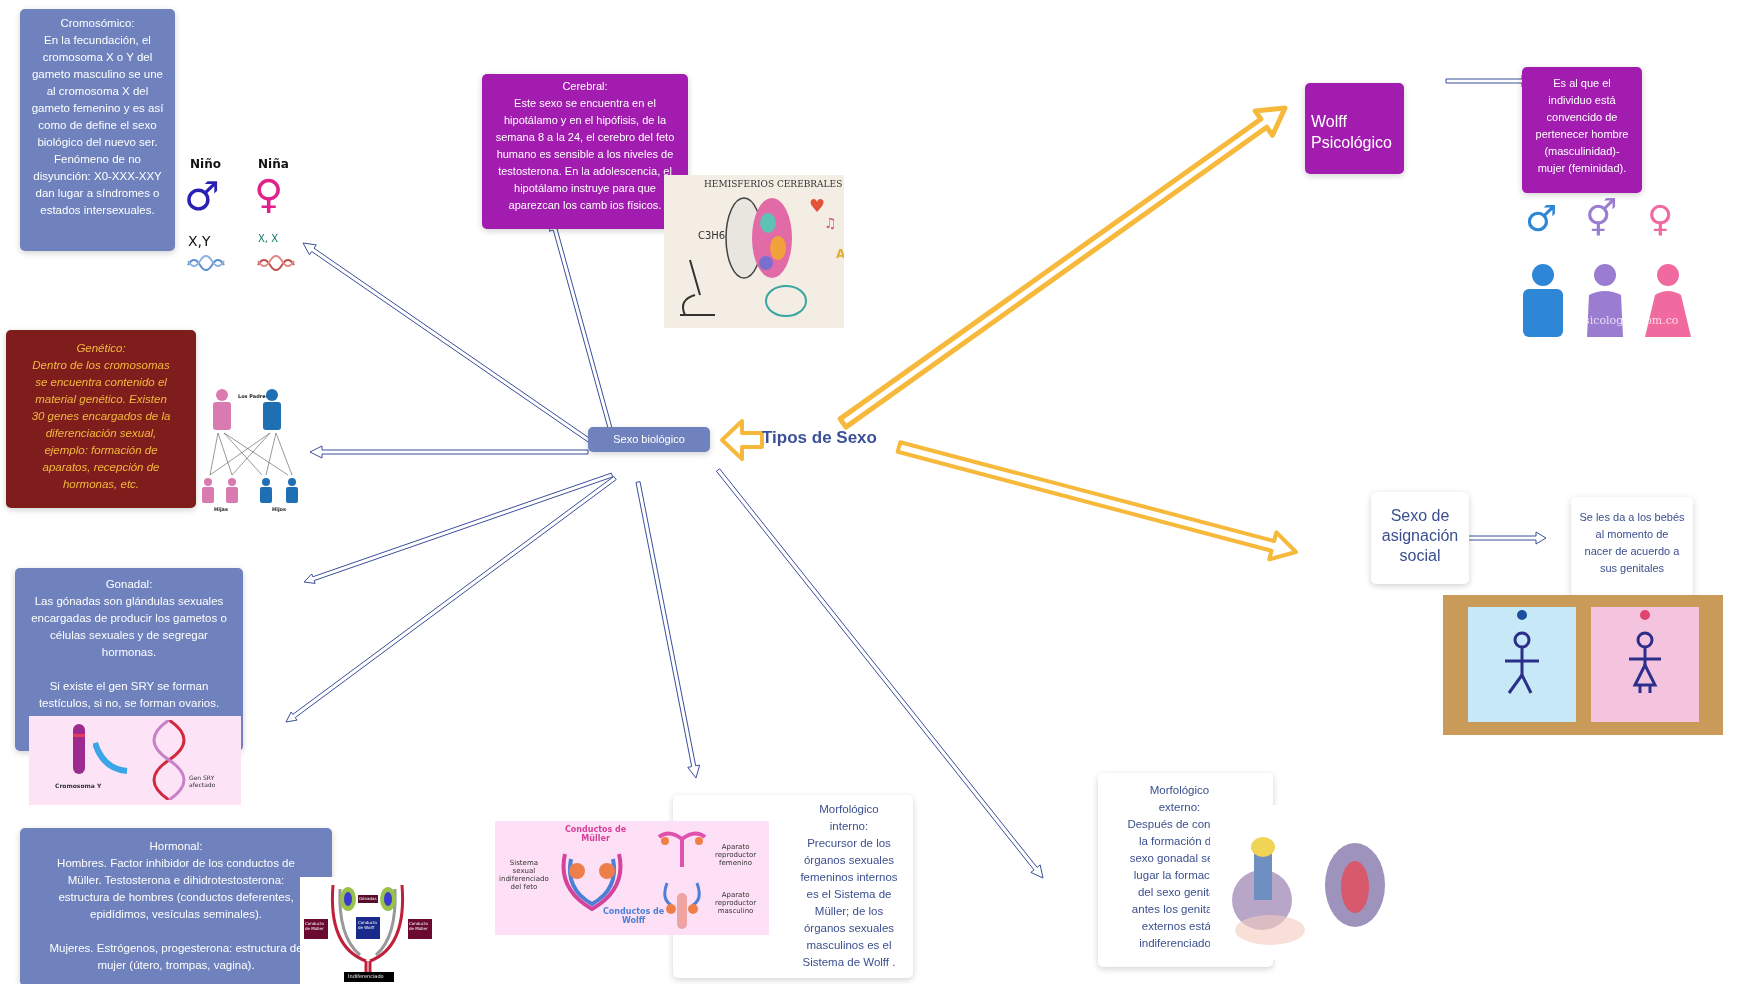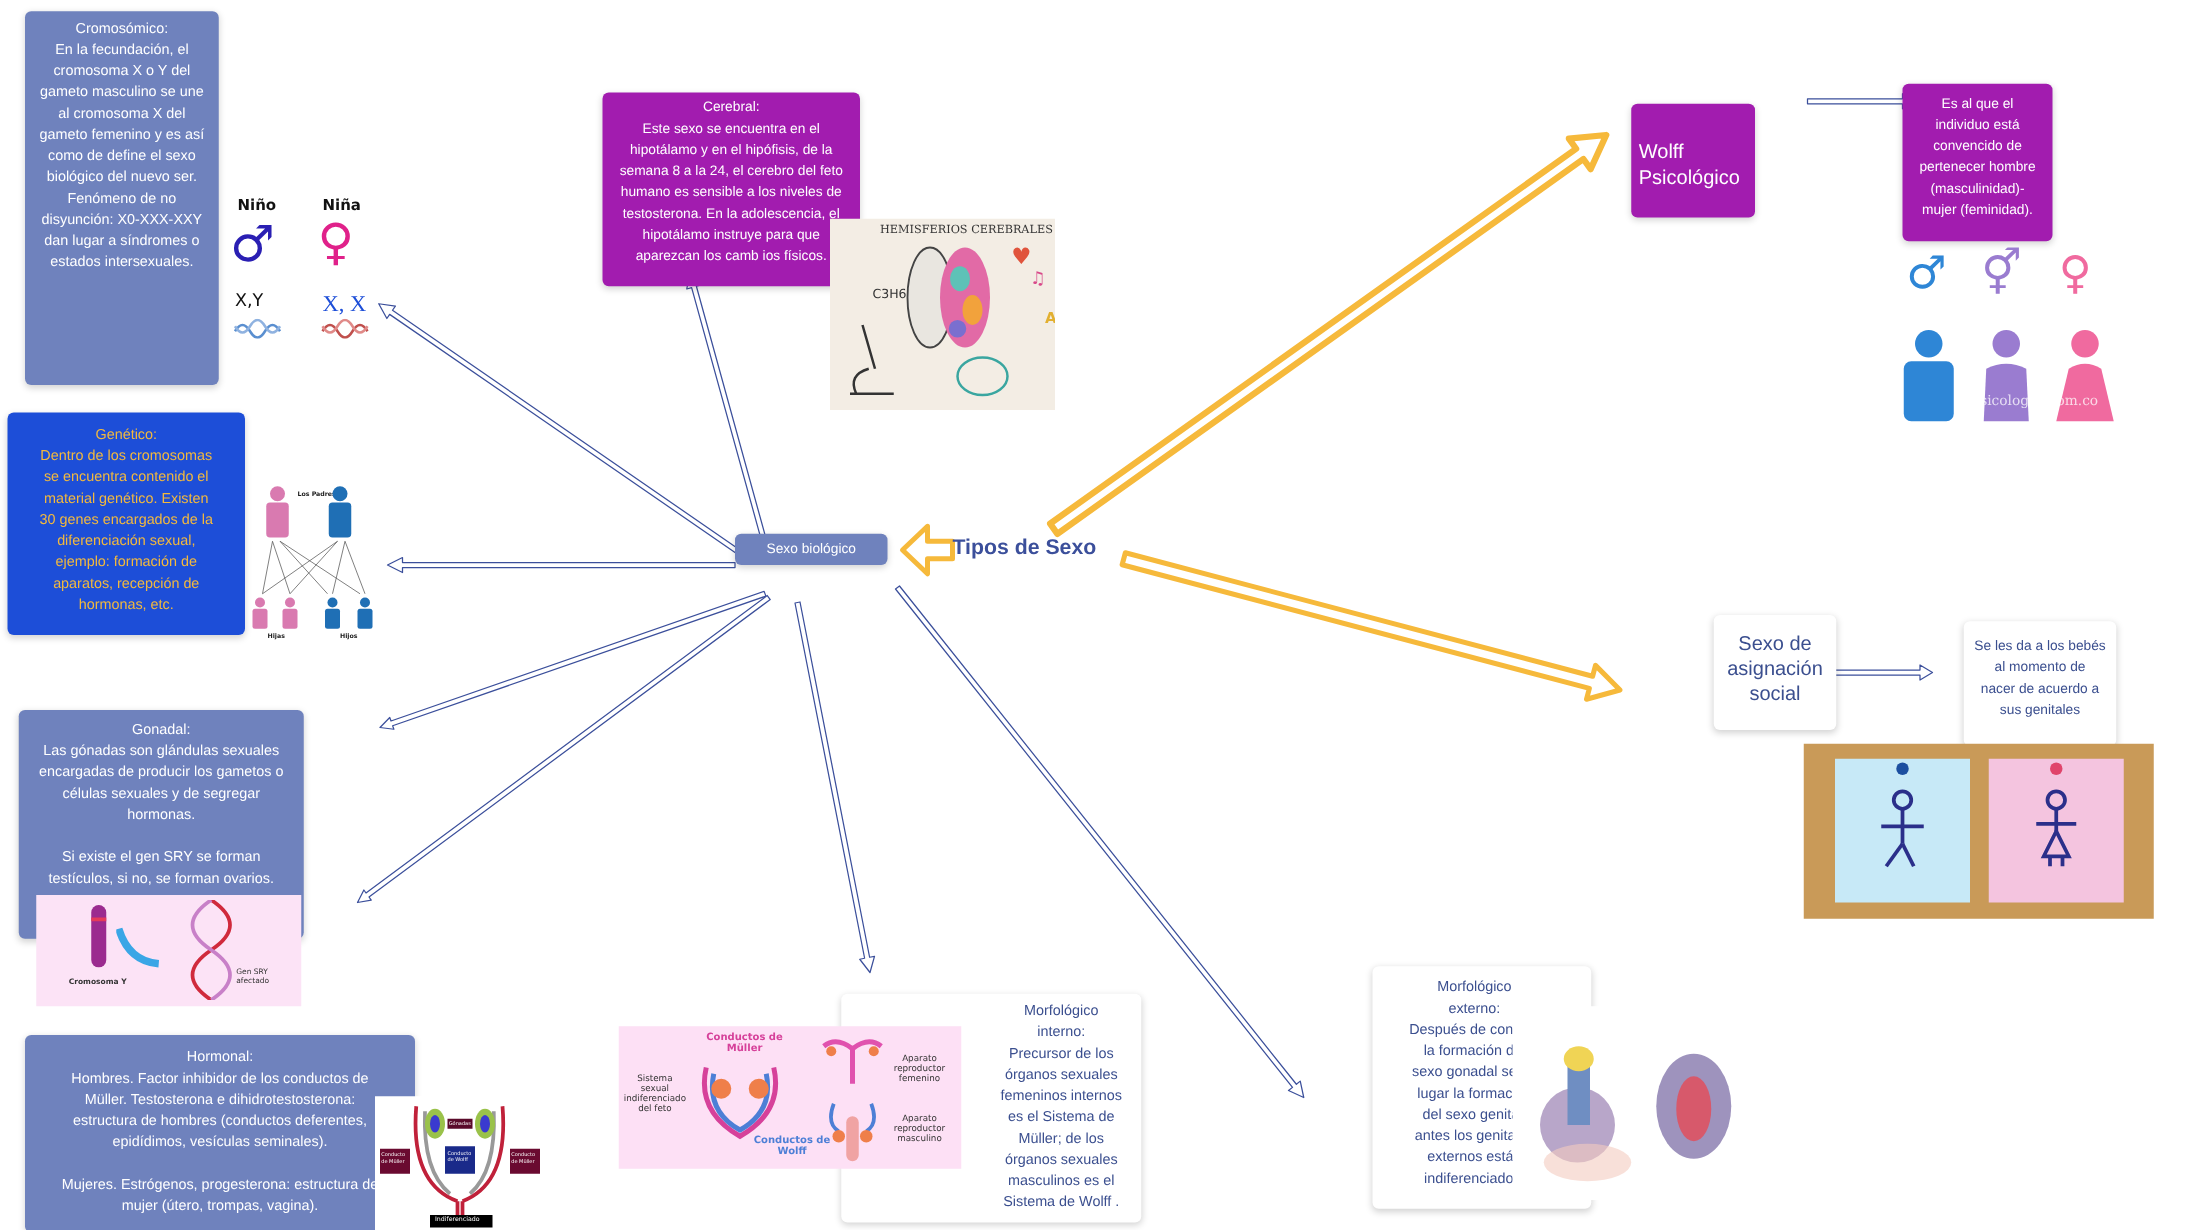--- a/index.html
+++ b/index.html
@@ -1,21 +1,21 @@
 <!DOCTYPE html>
 <html><head>
 <meta charset="utf-8">
 <style>
   html, body { margin:0; padding:0; background:#ffffff; }
   body { width:1750px; height:984px; position:relative; overflow:hidden; font-family:"Liberation Sans", "DejaVu Sans", sans-serif; }
   .box { position:absolute; border-radius:5px; box-shadow:0 2px 6px rgba(0,0,0,0.18); text-align:center; white-space:pre-line; box-sizing:border-box; }
   .blue { background:#6f82bd; color:#ffffff; }
   .yellow { background:#a21caf; color:#ffffff;margin-top:41px; }
   .white { background:#ffffff; color:#3b4f8f;margin-left:23px; }
-  .white-y { background:#1d4ed8; color:#f3b93d; }
+  .white-y { background:#7f1d1d; color:#f3b93d;font-style:italic; }
   .t12 { font-size:12px; line-height:17px; }
   .t11 { font-size:11px; line-height:17px; }
   #arrows { position:absolute; left:0; top:0; width:1750px; height:984px; pointer-events:none; }
   .img { position:absolute; overflow:hidden; }
   .lbl { position:absolute; font-family:"DejaVu Sans", sans-serif; }
 </style>
 </head>
 <body>
 
 <svg id="arrows" viewBox="0 0 1750 984">
@@ -34,39 +34,39 @@
       <polygon points="762.0,433.0 742.0,433.0 742.0,421.0 722.0,440.0 742.0,459.0 742.0,447.0 762.0,447.0" fill="#ffffff" stroke="#f6b93b" stroke-width="4" stroke-linejoin="round"></polygon>
       <polygon points="845.9,427.1 1266.7,127.2 1272.5,135.3 1285.0,108.0 1255.1,110.9 1260.9,119.0 840.1,418.9" fill="#ffffff" stroke="#f6b93b" stroke-width="5" stroke-linejoin="round"></polygon>
       <polygon points="897.7,451.8 1271.5,550.7 1269.2,559.4 1296.0,552.0 1276.4,532.3 1274.1,541.0 900.3,442.2" fill="#ffffff" stroke="#f6b93b" stroke-width="4" stroke-linejoin="round"></polygon>
     </g>
 </svg>
 
 <div class="box blue" style="left:588px;top:427px;width:122px;height:25px;font-size:11px;line-height:25px;">Sexo biológico</div>
 
 <div style="position:absolute;left:762px;top:428px;font-size:17px;font-weight:bold;color:#3b4f9b;">Tipos de Sexo</div>
 
-<div class="box blue t12" style="left:20px;top:9px;width:155px;height:299px;padding-top:6px;font-size:11.5px;line-height:17px;">Cromosómico:
+<div class="box blue t12" style="left:20px;top:9px;width:155px;height:242px;padding-top:6px;font-size:11.5px;line-height:17px;">Cromosómico:
 En la fecundación, el
 cromosoma X o Y del
 gameto masculino se une
 al cromosoma X del
 gameto femenino y es así
 como de define el sexo
 biológico del nuevo ser.
 Fenómeno de no
 disyunción: X0-XXX-XXY
 dan lugar a síndromes o
 estados intersexuales.</div>
 <div class="img" style="left:182px;top:155px;width:120px;height:120px;">
   <div class="lbl" style="left:8px;top:2px;font-size:12px;font-weight:bold;color:#111;">Niño</div>
   <div class="lbl" style="left:76px;top:2px;font-size:12px;font-weight:bold;color:#111;">Niña</div>
   <div class="lbl" style="left:2px;top:18px;font-size:40px;color:#2a1fb3;font-weight:bold;">♂</div>
   <div class="lbl" style="left:72px;top:16px;font-size:40px;color:#e0218a;font-weight:bold;">♀</div>
   <div class="lbl" style="left:6px;top:78px;font-size:14px;color:#111;">X,Y</div>
-  <div class="lbl" style="left:76px;top:78px;font-size:18px;color:#1d4ed8;font-family:Liberation Serif, serif;">X, X</div>
+  <div class="lbl" style="left:76px;top:78px;font-size:10px;color:#0f766e;">X, X</div>
   <svg style="position:absolute;left:4px;top:100px;" width="110" height="16">
     <path d="M2 10 Q 8 0 14 10 T 26 10 T 38 10" stroke="#5a8fd0" fill="none" stroke-width="2"></path>
     <path d="M2 6 Q 8 16 14 6 T 26 6 T 38 6" stroke="#8fb2e0" fill="none" stroke-width="2"></path>
     <path d="M72 10 Q 78 0 84 10 T 96 10 T 108 10" stroke="#c0504d" fill="none" stroke-width="2"></path>
     <path d="M72 6 Q 78 16 84 6 T 96 6 T 108 6" stroke="#e08a88" fill="none" stroke-width="2"></path>
   </svg>
 </div>
 
 <div class="box yellow t11" style="left:482px;top:33px;width:206px;height:155px;padding-top:4px;">Cerebral:
 Este sexo se encuentra en el

